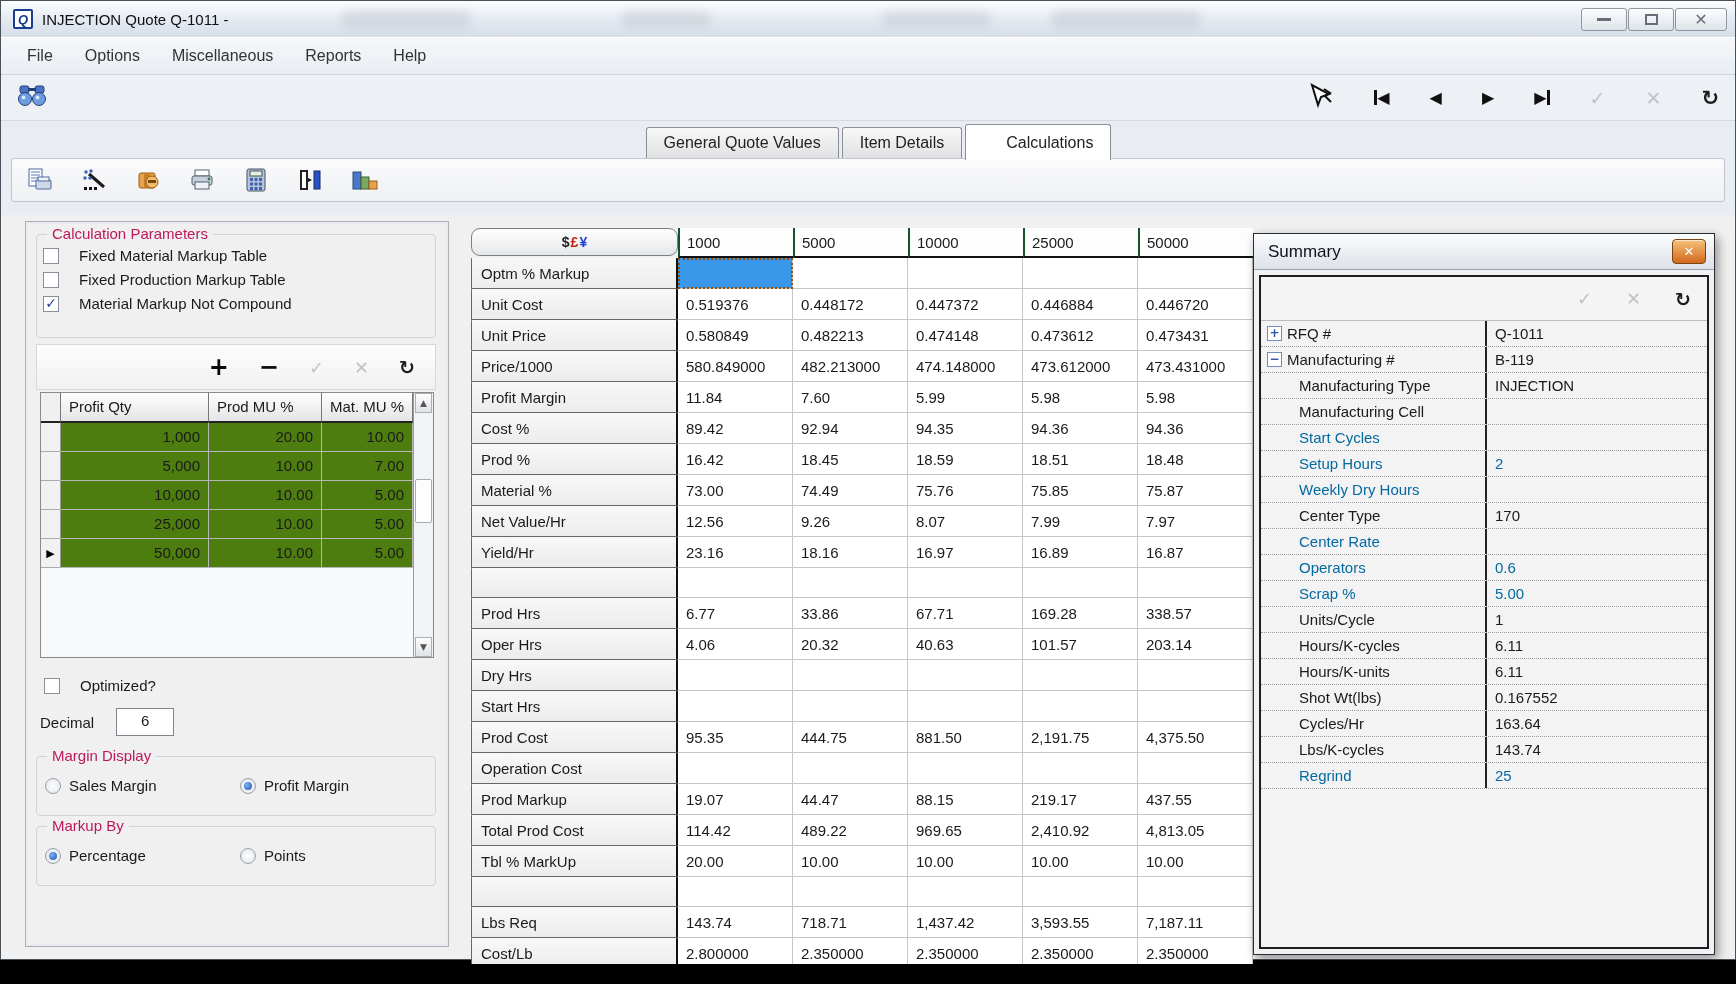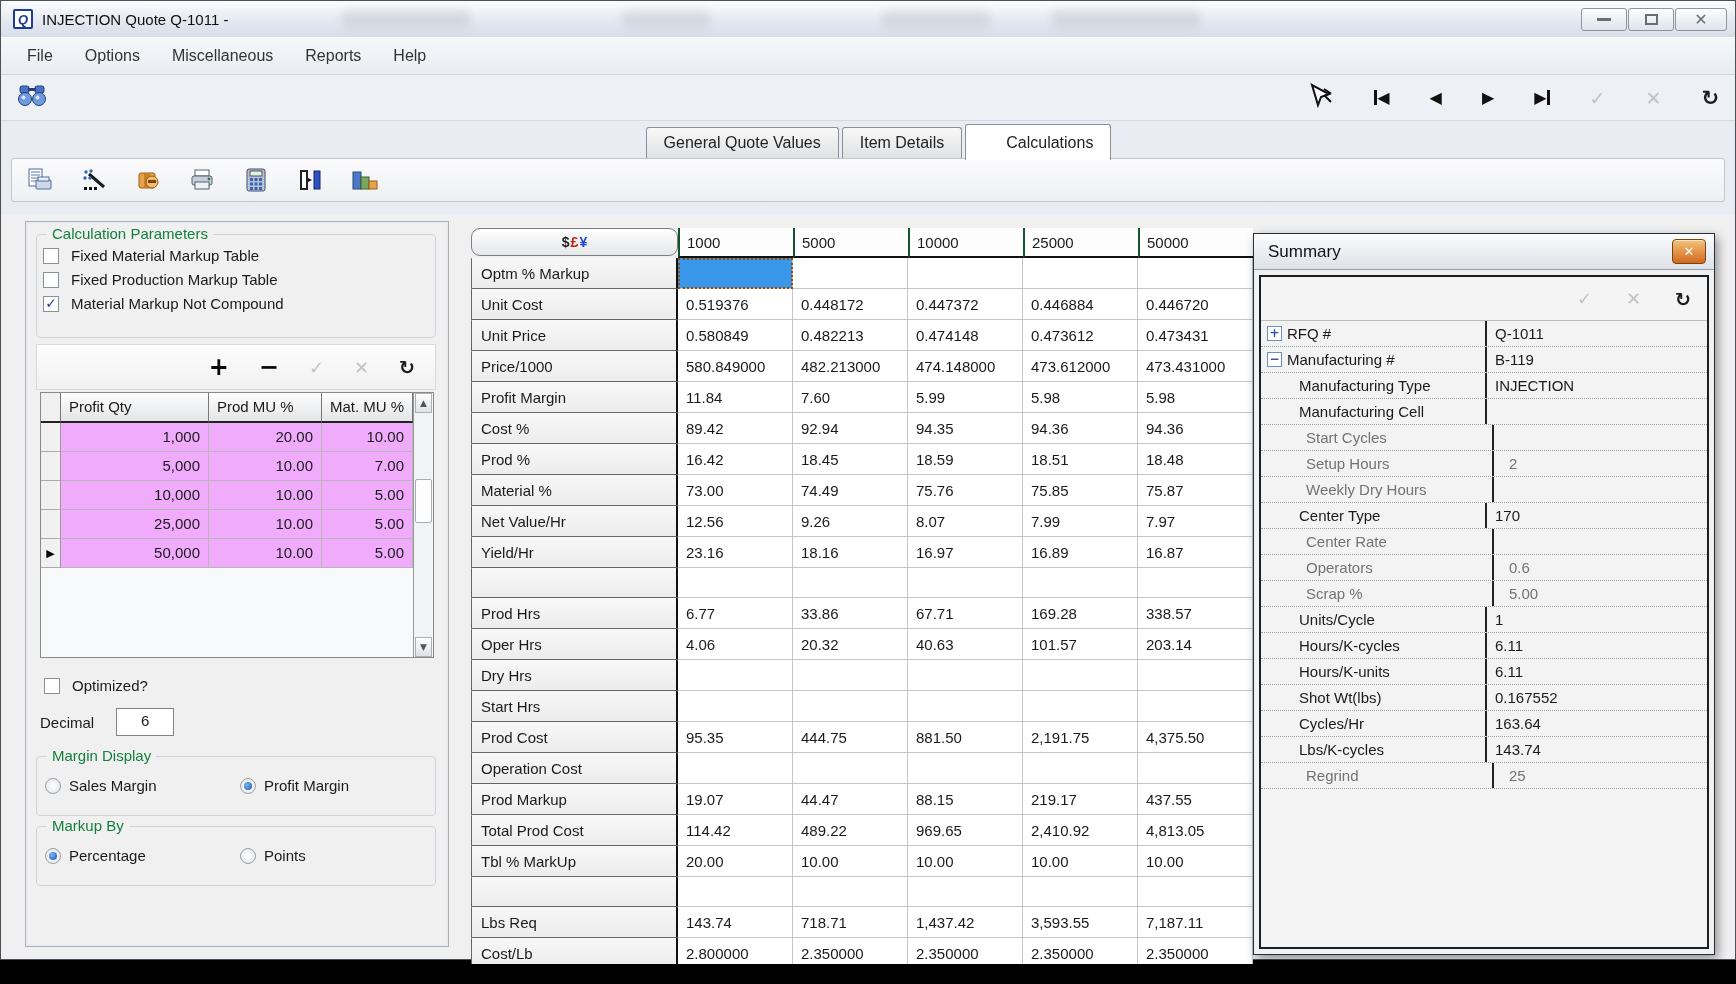--- a/index.html
+++ b/index.html
@@ -52,23 +52,23 @@
   .tb-icon { width:28px; height:26px; display:grid; place-items:center; cursor:default; }
 
   .content { position:absolute; left:0; top:214px; right:0; bottom:0; background:#f0f0f0; }
 
   
   .left-panel { position:absolute; left:24px; top:6px; width:424px; height:726px;
                 border:1px solid #aab0b6; box-shadow:inset 0 0 0 2px #e9ebee;
                 background:#f0f0f0; }
   .groupbox { position:absolute; border:1px solid #d0d3d8; border-radius:4px; }
   .groupbox .legend { position:absolute; top:-10px; left:10px; background:#f0f0f0;
-                      padding:0 5px; font-size:15px; color:#15803d; }
+                      padding:0 5px; font-size:15px; color:#be185d; }
   .cp-group { left:10px; top:12px; width:400px; height:104px; }
-  .check-row { display:flex; align-items:center; gap:12px; margin:7px 0 0 6px; font-size:15px; }
+  .check-row { display:flex; align-items:center; gap:20px; margin:7px 0 0 6px; font-size:15px; }
   .checkbox { width:16px; height:16px; background:#fff; border:1px solid #8a9098;
               display:grid; place-items:center; flex:0 0 auto; }
   .checkbox .mark { font-size:14px; font-weight:bold; color:#2b3f8c; line-height:1;
                     transform:translateY(-1px); }
   .mini-toolbar { position:absolute; left:10px; top:122px; width:400px; height:46px;
                   border:1px solid #d8d8d8; background:linear-gradient(#fdfdfd,#f1f1f1);
                   display:flex; align-items:center; justify-content:flex-end;
                   gap:30px; padding-right:20px; }
   .mini-toolbar .pm { font-size:24px; font-weight:bold; color:#0a0a0a; }
   .mini-toolbar .ck { font-size:18px; }
@@ -77,21 +77,21 @@
               border:1px solid #8a8a8a; background:#f8f9fa; display:flex; }
   .qty-main { width:372px; }
   .qty-hrow { display:flex; height:30px; }
   .qty-h { background:linear-gradient(#ffffff,#e3e4e6); border-right:1px solid #777;
            border-bottom:2px solid #222; font-size:15px; padding:5px 0 0 8px; }
   .qty-h.mk { width:20px; background:#f0f0f0; border-bottom:2px solid #222; }
   .qty-row { display:flex; height:29px; }
   .qty-mk { width:20px; background:#f1f1f1; border-right:1px solid #999;
             border-bottom:1px solid #aaa; display:grid; place-items:center;
             font-size:11px; color:#000; }
-  .qty-cell { background:#f0abfc; border-right:1px solid #b7b7b7; border-bottom:1px solid #b7b7b7;
+  .qty-cell { background:#4d7c0f; border-right:1px solid #b7b7b7; border-bottom:1px solid #b7b7b7;
               font-size:15px; text-align:right; padding:5px 8px 0 0; }
   .w-qty { width:148px; } .w-pmu { width:113px; } .w-mmu { width:91px; }
   .qty-sb { width:22px; border-left:1px solid #999; background:#f2f3f5; position:relative; }
   .sb-btn { position:absolute; left:1px; right:1px; height:20px;
             background:linear-gradient(#fefefe,#dfe2e6); border:1px solid #aab0b6;
             display:grid; place-items:center; font-size:9px; color:#555; }
   .sb-up { top:0; } .sb-down { bottom:0; }
   .sb-thumb { position:absolute; left:1px; right:1px; top:86px; height:44px;
               background:#fdfdfd; border:1px solid #a8adb3; border-radius:2px; }
 
@@ -144,21 +144,21 @@
                border:2px solid #1b1d20; background:#f3f3f4; overflow:hidden; }
   .sum-toolbar { height:44px; border-bottom:1px solid #bcbcbc; display:flex;
                  align-items:center; justify-content:flex-end; gap:34px; padding-right:16px;
                  background:#f4f4f5; }
   .sum-toolbar .ck { font-size:18px; }
   .sum-row { display:flex; height:26px; border-bottom:1px dotted #9aa0a6; }
   .sum-label { width:226px; border-right:2px solid #222; display:flex; align-items:center;
                padding-left:6px; font-size:15px; gap:5px; }
   .sum-label.indent { padding-left:38px; }
   .sum-value { flex:1; display:flex; align-items:center; padding-left:8px; font-size:15px; }
-  .blue { color:#737373;margin-left:7px; }
+  .blue { color:#0369a1; }
   .expand-box { width:15px; height:15px; border:1px solid #6f8fc0; background:#fff;
                 color:#2a52a8; font-size:12px; line-height:12px; text-align:center;
                 flex:0 0 auto; font-weight:bold; }
 
   
   .smudge { position:absolute; background:rgba(150,156,163,.22); filter:blur(4px);
             border-radius:8px; }
 </style>
 </head>
 <body>

